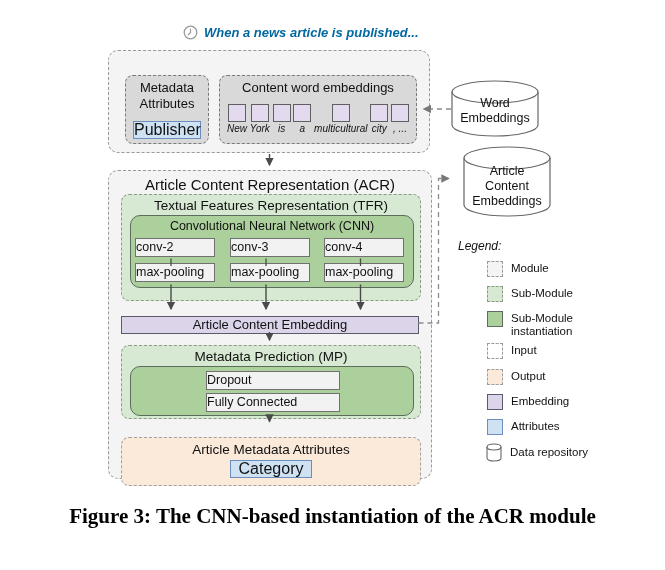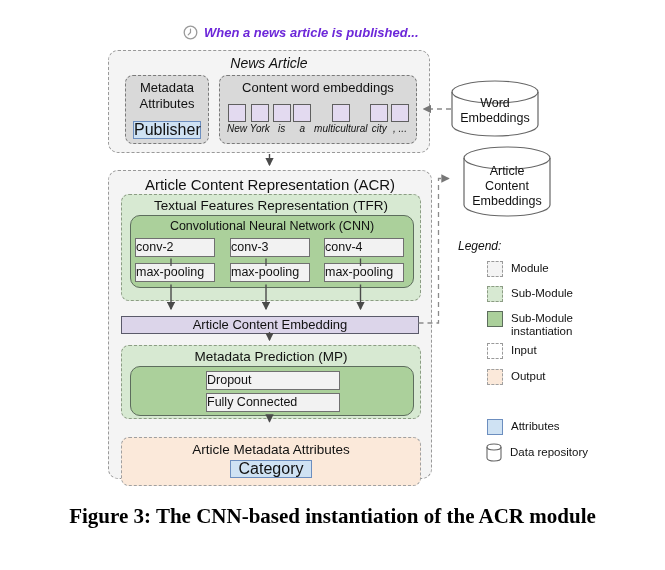--- a/index.html
+++ b/index.html
@@ -6,21 +6,21 @@
   #canvas{
     position:relative;width:665px;height:570px;background:#fff;
     font-family:"Liberation Sans","DejaVu Sans",sans-serif;color:#111;
     overflow:hidden;
   }
   .abs{position:absolute;}
   .ctr{text-align:center;}
 
   
   .intro{left:183px;top:25px;display:flex;align-items:center;gap:6px;}
-  .intro-text{font-size:13px;font-style:italic;font-weight:600;color:#6d28d9;}
+  .intro-text{font-size:13px;font-style:italic;font-weight:600;color:#0369a1;}
 
   
   .module{background:#f4f4f4;border:1.4px dashed #999;border-radius:10px;}
   .graybox{background:#d9d9d9;border:1.3px dashed #7a7a7a;border-radius:8px;}
   .submodule{background:#d7e9d2;border:1.3px dashed #8c9c84;border-radius:8px;}
   .inst{background:#abd09b;border:1px solid #5d6d5d;border-radius:10px;}
   .litebox{background:#f2f2f2;border:1px solid #707070;line-height:17px;font-size:12.5px;}
   .chip-blue{background:#cfe2f3;border:1px solid #6c8ebf;font-size:16px;line-height:16px;text-align:center;}
   .bar-purple{background:#dcd5ea;border:1px solid #5a5a6a;font-size:13px;line-height:16px;text-align:center;}
   .outbox{background:#fbe9da;border:1.3px dashed #a0a0a0;border-radius:8px;}
@@ -68,21 +68,20 @@
 
   <div class="abs intro">
     <svg width="15" height="15" viewBox="0 0 15 15">
       <circle cx="7.5" cy="7.5" r="6.3" fill="none" stroke="#9a9a9a" stroke-width="1.3"></circle>
       <path d="M7.5,7.5 L7.5,4.2 M7.5,7.5 L5.2,9.8" fill="none" stroke="#9a9a9a" stroke-width="1.2" stroke-linecap="round"></path>
     </svg>
     <span class="intro-text">When a news article is published...</span>
   </div>
 
   <div class="abs module" style="left:108px;top:50px;width:320px;height:101px;">
-    <div class="abs ctr news-title">News Article</div>
 
     <div class="abs graybox" style="left:16px;top:24px;width:82px;height:67px;">
       <div class="box-label ctr" style="padding-top:4px;">Metadata Attributes</div>
       <div class="abs chip-blue" style="left:7px;top:45px;width:66px;height:16px;">Publisher</div>
     </div>
 
     <div class="abs graybox" style="left:110px;top:24px;width:196px;height:67px;">
       <div class="box-label ctr" style="padding-top:4px;">Content word embeddings</div>
       <div class="abs tokens">
         <div class="token">
@@ -181,20 +180,24 @@
     <div class="lg-label" style="width:72px;">Sub-Module instantiation</div>
   </div>
   <div class="abs lg-item" style="left:457px;top:343px;">
     <div class="lg-sw sw-input"></div>
     <div class="lg-label">Input</div>
   </div>
   <div class="abs lg-item" style="left:457px;top:369px;">
     <div class="lg-sw sw-output"></div>
     <div class="lg-label">Output</div>
   </div>
+  <div class="abs lg-item" style="left:457px;top:394px;">
+    <div class="lg-sw sw-embedding"></div>
+    <div class="lg-label">Embedding</div>
+  </div>
   <div class="abs lg-item" style="left:457px;top:419px;">
     <div class="lg-sw sw-attributes"></div>
     <div class="lg-label">Attributes</div>
   </div>
   <div class="abs lg-item" style="left:456px;top:443px;">
     <svg width="16" height="19" viewBox="0 0 16 19" style="flex:0 0 auto;">
       <path d="M1,4 C1,2.3 4,1 8,1 C12,1 15,2.3 15,4 L15,15 C15,16.7 12,18 8,18 C4,18 1,16.7 1,15 Z" fill="#fff" stroke="#666" stroke-width="1.1"></path>
       <path d="M1,4 C1,5.7 4,7 8,7 C12,7 15,5.7 15,4" fill="none" stroke="#666" stroke-width="1.1"></path>
     </svg>
     <div class="lg-label" style="padding-top:3px;">Data repository</div>

